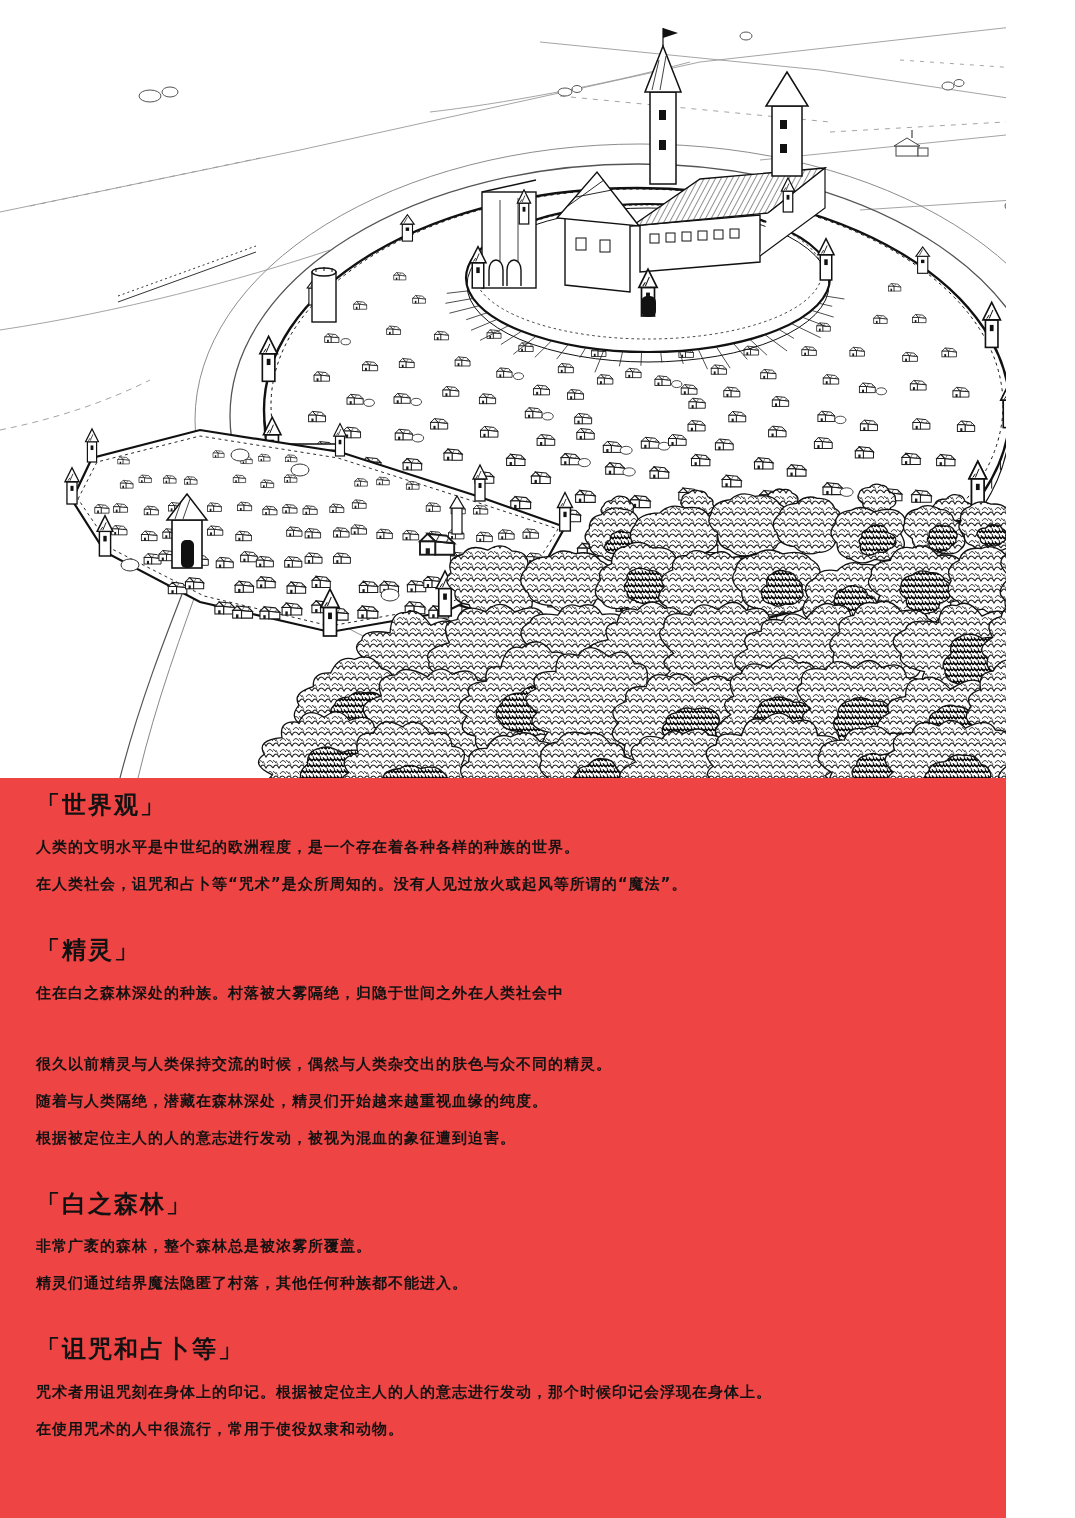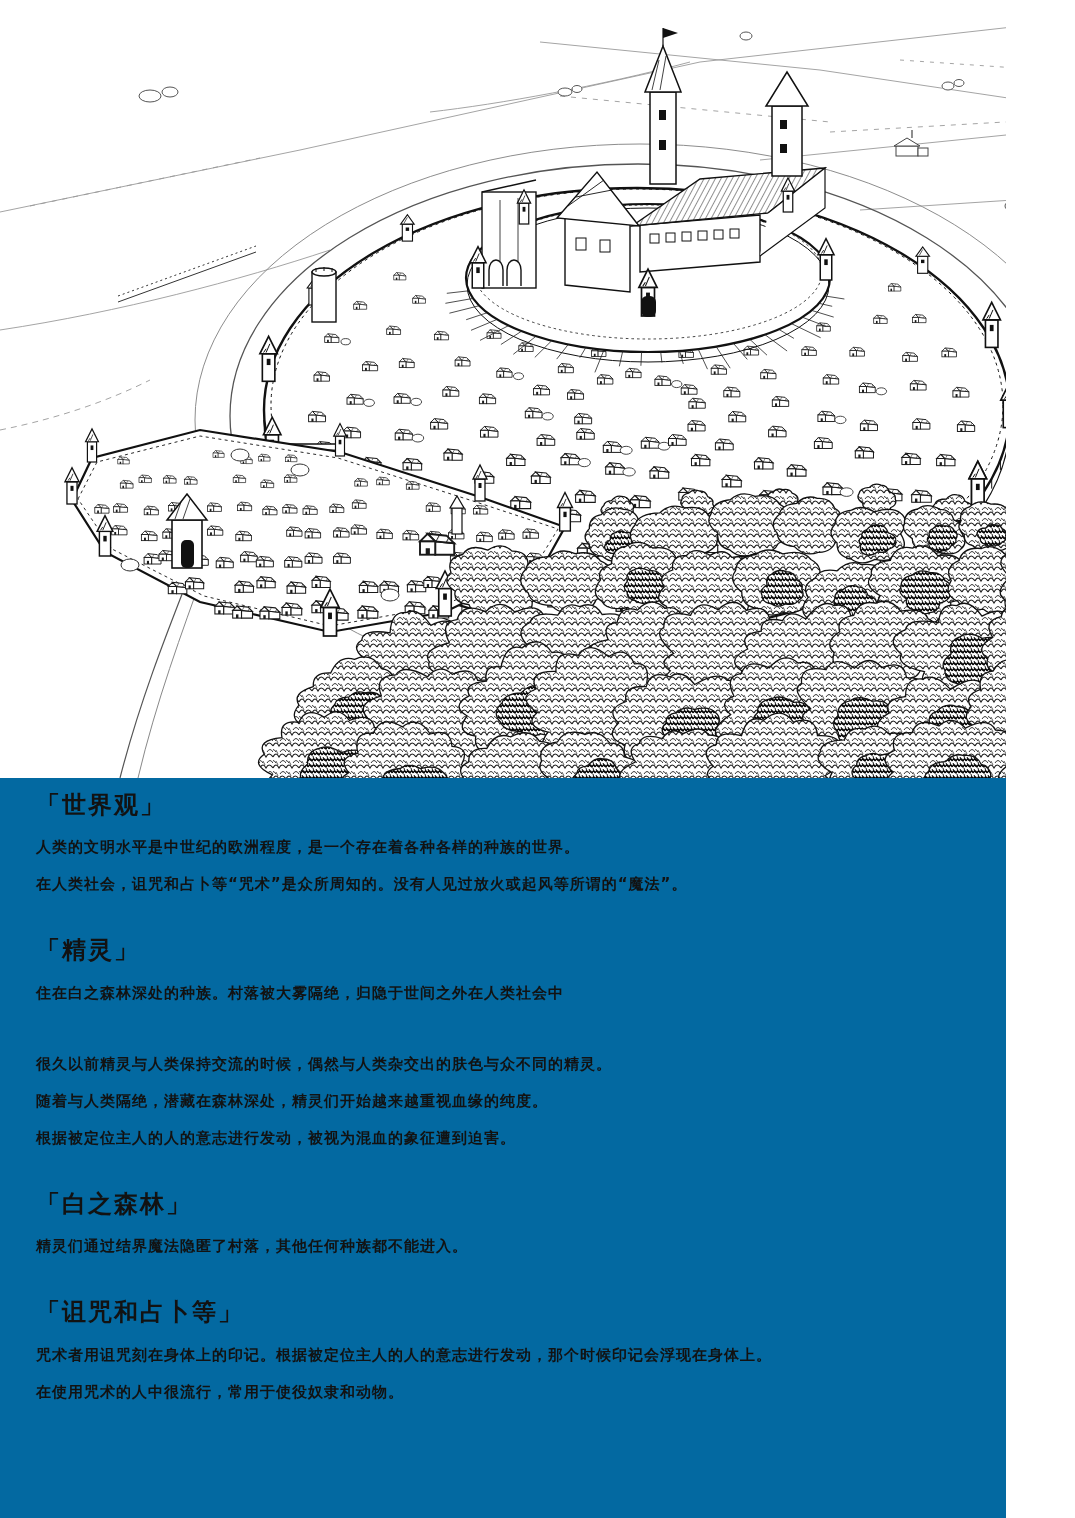--- a/index.html
+++ b/index.html
@@ -1,17 +1,17 @@
 <!DOCTYPE html>
 <html><head>
 <meta charset="utf-8">
 <style>
   html,body{margin:0;padding:0;background:#ffffff;}
   body{width:1075px;font-family:"DejaVu Sans","Liberation Sans",sans-serif;color:#121212;}
-  .page{width:1006px;height:1518px;position:relative;background:#0369a1;overflow:hidden;}
+  .page{width:1006px;height:1518px;position:relative;background:#ef4444;overflow:hidden;}
   .art{display:block;width:1075px;height:778px;}
   .lore{padding:2px 30px 0 36px;}
   .sec{margin-top:34px;}
   .sec:first-child{margin-top:12px;}
   .sec-title{font-size:24px;font-weight:700;letter-spacing:2px;line-height:1.1;margin:0 0 11px 0;}
   .sec-line{font-size:15px;font-weight:700;line-height:37px;letter-spacing:1px;margin:0;white-space:nowrap;}
 </style>
 </head>
 <body>
 
@@ -628,20 +628,21 @@
     </div>
 
     <div class="sec">
       <p class="sec-line">很久以前精灵与人类保持交流的时候，偶然与人类杂交出的肤色与众不同的精灵。</p>
       <p class="sec-line">随着与人类隔绝，潜藏在森林深处，精灵们开始越来越重视血缘的纯度。</p>
       <p class="sec-line">根据被定位主人的人的意志进行发动，被视为混血的象征遭到迫害。</p>
     </div>
 
     <div class="sec">
       <h2 class="sec-title">「白之森林」</h2>
+      <p class="sec-line">非常广袤的森林，整个森林总是被浓雾所覆盖。</p>
       <p class="sec-line">精灵们通过结界魔法隐匿了村落，其他任何种族都不能进入。</p>
     </div>
 
     <div class="sec">
       <h2 class="sec-title">「诅咒和占卜等」</h2>
       <p class="sec-line">咒术者用诅咒刻在身体上的印记。根据被定位主人的人的意志进行发动，那个时候印记会浮现在身体上。</p>
       <p class="sec-line">在使用咒术的人中很流行，常用于使役奴隶和动物。</p>
     </div>
 
   </div>

